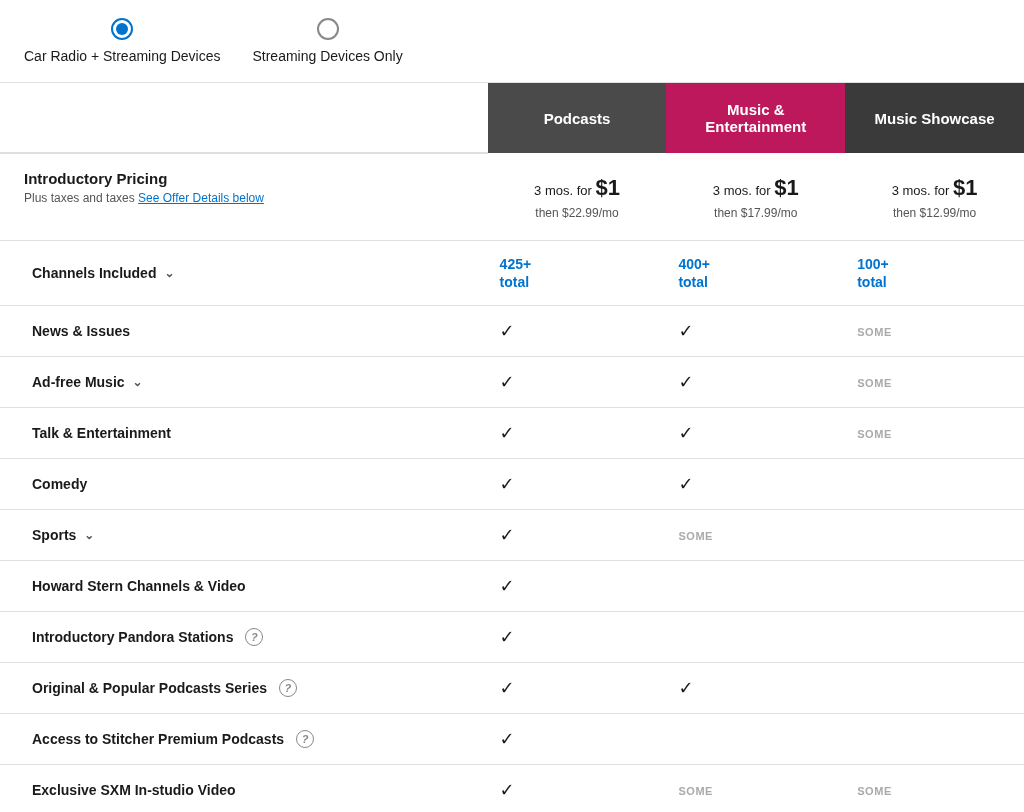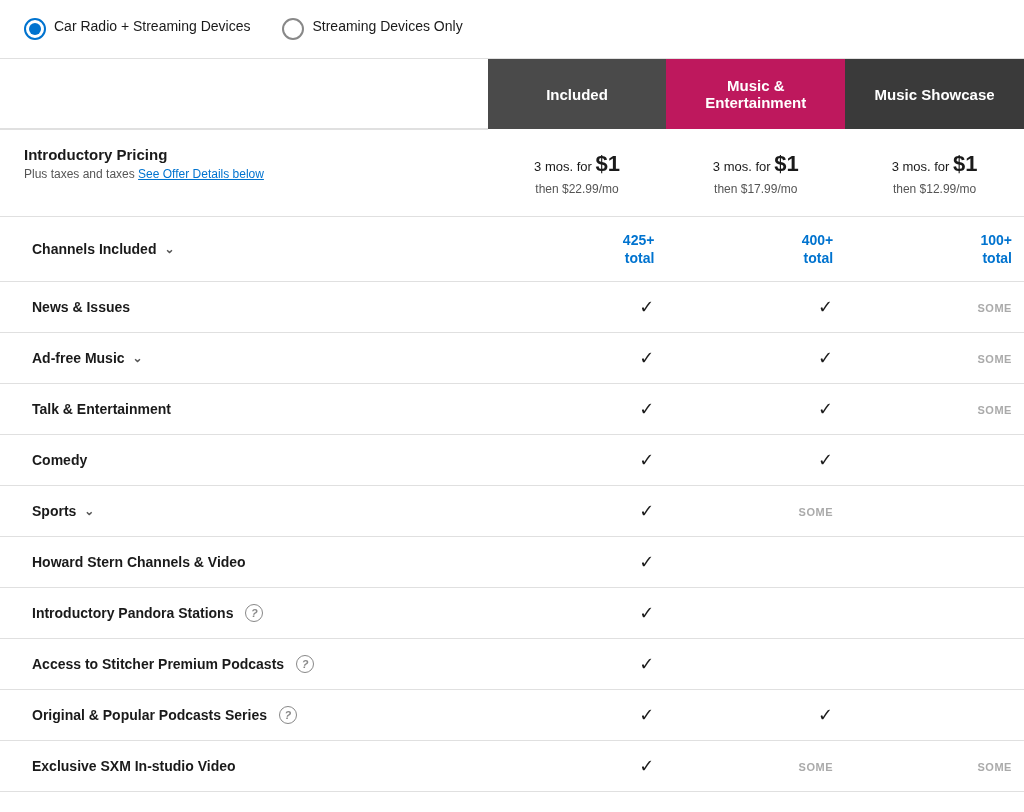--- a/index.html
+++ b/index.html
@@ -18,23 +18,24 @@
     
     .radio-row {
       display: flex;
       align-items: center;
       gap: 32px;
       padding: 18px 24px;
       border-bottom: 1px solid #e0e0e0;
     }
     .radio-option {
       display: flex;
-      align-items: flex-start;
+      align-items: center;
       gap: 8px;
       cursor: pointer;
+      flex-direction: column;
     }
     .radio-circle {
       width: 22px;
       height: 22px;
       border-radius: 50%;
       border: 2px solid #0073cf;
       display: flex;
       align-items: center;
       justify-content: center;
       flex-shrink: 0;
@@ -136,21 +137,21 @@
     .price-then {
       color: #555;
       font-size: 12px;
     }
 
     
     .feature-row td {
       padding: 14px 12px;
       border-bottom: 1px solid #e0e0e0;
       vertical-align: middle;
-      text-align: right;
+      text-align: left;
     }
     .feature-row td.feature-name {
       text-align: left;
       padding-left: 32px;
       font-weight: 700;
       font-size: 14px;
     }
     .feature-name-inner {
       display: flex;
       align-items: center;
@@ -223,21 +224,21 @@
   <table class="comparison-table">
     <colgroup>
       <col class="col-feature">
       <col class="col-plan">
       <col class="col-plan">
       <col class="col-plan">
     </colgroup>
     <thead>
       <tr>
         <th class="empty-header"></th>
-        <th class="plan-header platinum">Included</th>
+        <th class="plan-header platinum">Podcasts</th>
         <th class="plan-header music-ent">
           <span>Music &amp;<br>Entertainment</span>
         </th>
         <th class="plan-header music-showcase">Music Showcase</th>
       </tr>
     </thead>
     <tbody>
 
       <tr class="pricing-row">
         <td class="pricing-feature">
@@ -350,37 +351,37 @@
               <span class="question-icon">?</span>
             </div>
           </td>
           <td><span class="checkmark">✓</span></td>
           <td></td>
           <td></td>
         </tr>
         <tr class="feature-row">
           <td class="feature-name">
             <div class="feature-name-inner">
+              <span>Original &amp; Popular Podcasts Series</span>
+              <span class="question-icon">?</span>
+            </div>
+          </td>
+          <td><span class="checkmark">✓</span></td>
+          <td><span class="checkmark">✓</span></td>
+          <td></td>
+        </tr>
+        <tr class="feature-row">
+          <td class="feature-name">
+            <div class="feature-name-inner">
               <span>Access to Stitcher Premium Podcasts</span>
               <span class="question-icon">?</span>
             </div>
           </td>
           <td><span class="checkmark">✓</span></td>
           <td></td>
-          <td></td>
-        </tr>
-        <tr class="feature-row">
-          <td class="feature-name">
-            <div class="feature-name-inner">
-              <span>Original &amp; Popular Podcasts Series</span>
-              <span class="question-icon">?</span>
-            </div>
-          </td>
-          <td><span class="checkmark">✓</span></td>
-          <td><span class="checkmark">✓</span></td>
           <td></td>
         </tr>
         <tr class="feature-row">
           <td class="feature-name">
             <div class="feature-name-inner">
               <span>Exclusive SXM In-studio Video</span>
             </div>
           </td>
           <td><span class="checkmark">✓</span></td>
           <td><span class="some-label">SOME</span></td>

